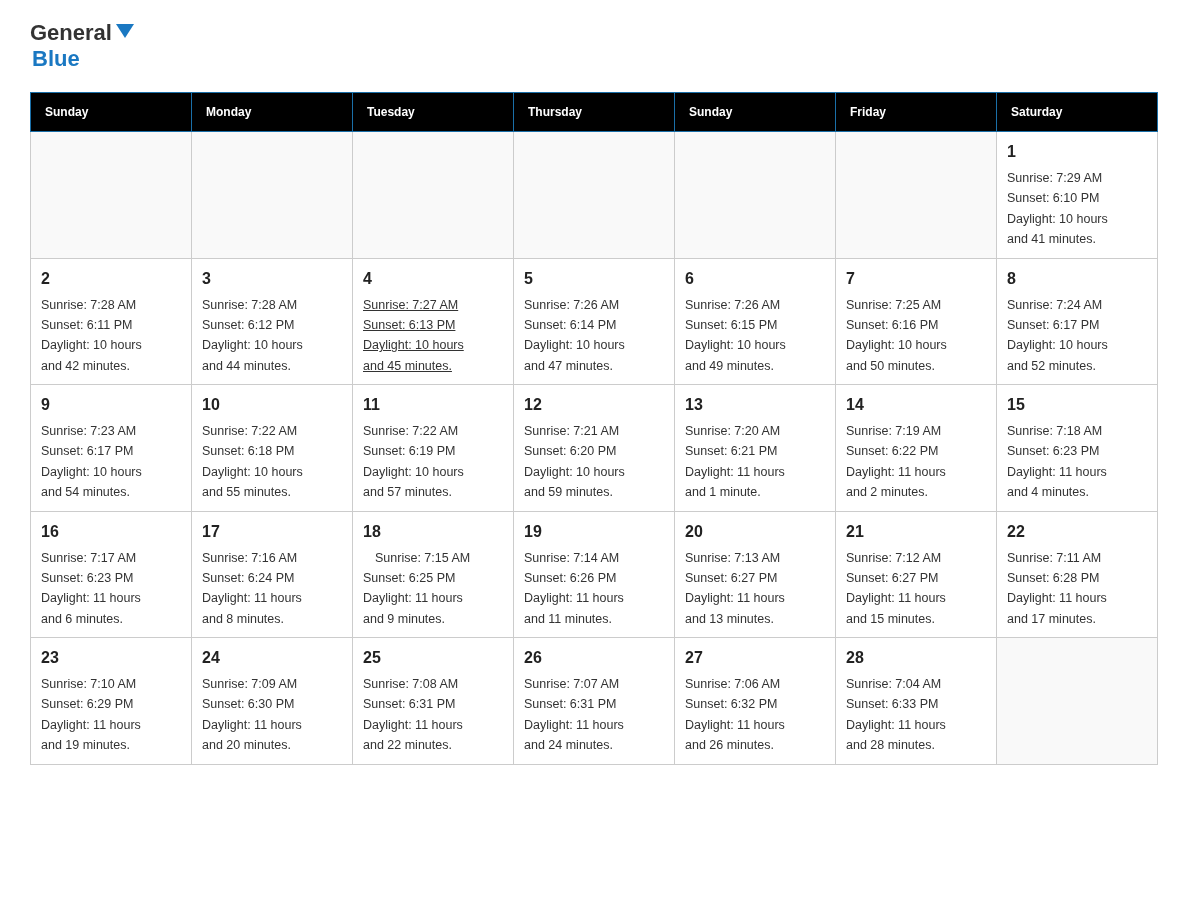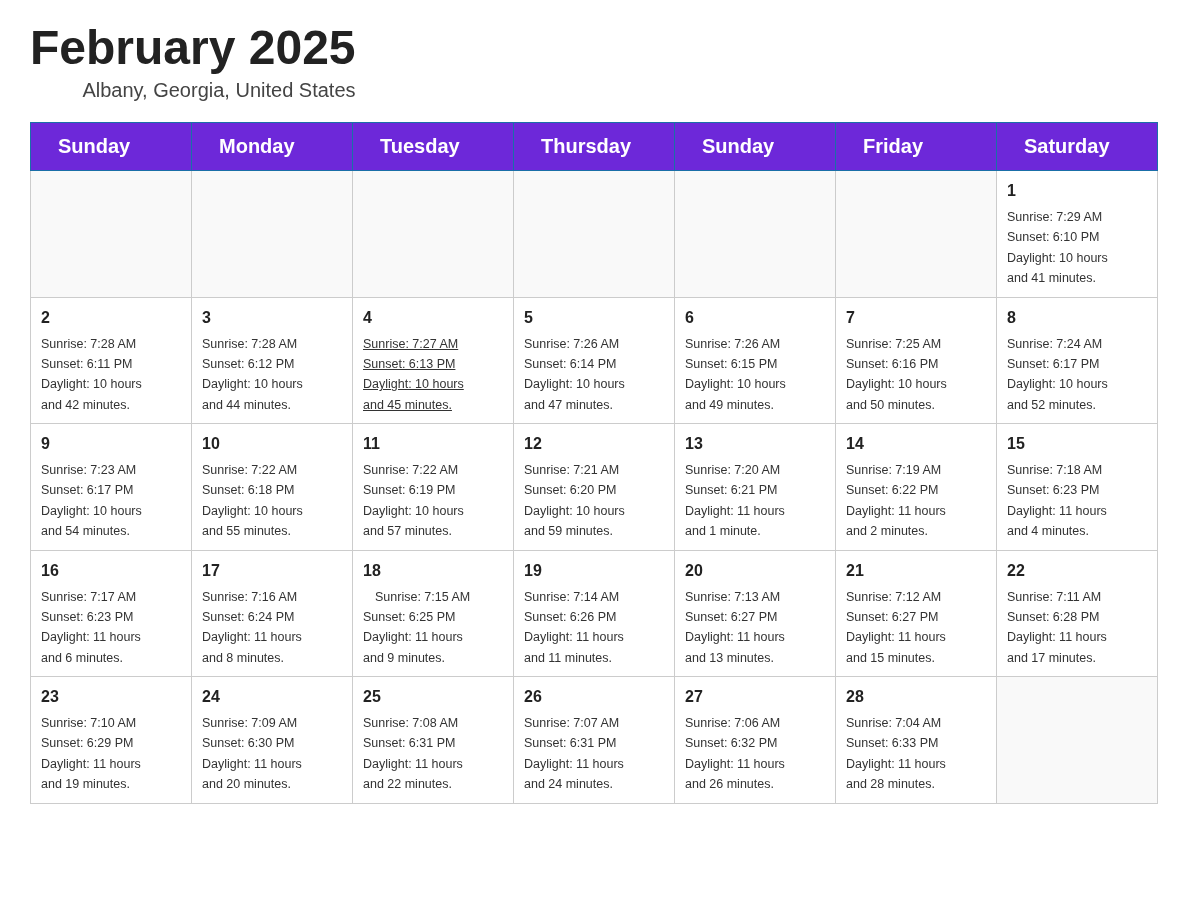--- a/index.html
+++ b/index.html
@@ -27,25 +27,25 @@
     .location-title {
       font-size: 20px;
       color: #444;
       margin-top: 4px;
     }
     .calendar {
       width: 100%;
       border-collapse: collapse;
     }
     .calendar th {
-      background-color: #6d28d9;
+      background-color: #000000;
       color: #fff;
-      font-size: 20px;
+      font-size: 12px;
       font-weight: bold;
-      padding: 12px 27px;
+      padding: 12px 14px;
       text-align: left;
       border: 1px solid #1a6fa8;
     }
     .calendar td {
       border: 1px solid #ccc;
       vertical-align: top;
       padding: 8px 10px;
       width: 14.28%;
       min-height: 110px;
       font-size: 13px;
@@ -74,23 +74,32 @@
     }
     .logo-line1 {
       display: flex;
       align-items: center;
     }
   </style>
 </head>
 <body>
 
 <div class="header">
-  <div class="title-section">
-    <div class="month-title">February 2025</div>
-    <div class="location-title">Albany, Georgia, United States</div>
+  <div class="logo-wrapper">
+    <div class="logo-line1">
+      <span style="font-size:22px;font-weight:bold;color:#333;">General</span>
+      <span style="display:inline-block;margin-left:4px;vertical-align:middle;">
+        <svg width="18" height="14" viewBox="0 0 18 14">
+          <polygon points="0,0 18,0 9,14" fill="#1a78c2"></polygon>
+        </svg>
+      </span>
+    </div>
+    <div>
+      <span style="font-size:22px;font-weight:bold;color:#1a78c2;margin-left:2px;">Blue</span>
+    </div>
   </div>
 </div>
 
 <table class="calendar">
   <thead>
     <tr>
     <th>Sunday</th>
         <th>Monday</th>
         <th>Tuesday</th>
         <th>Thursday</th>

